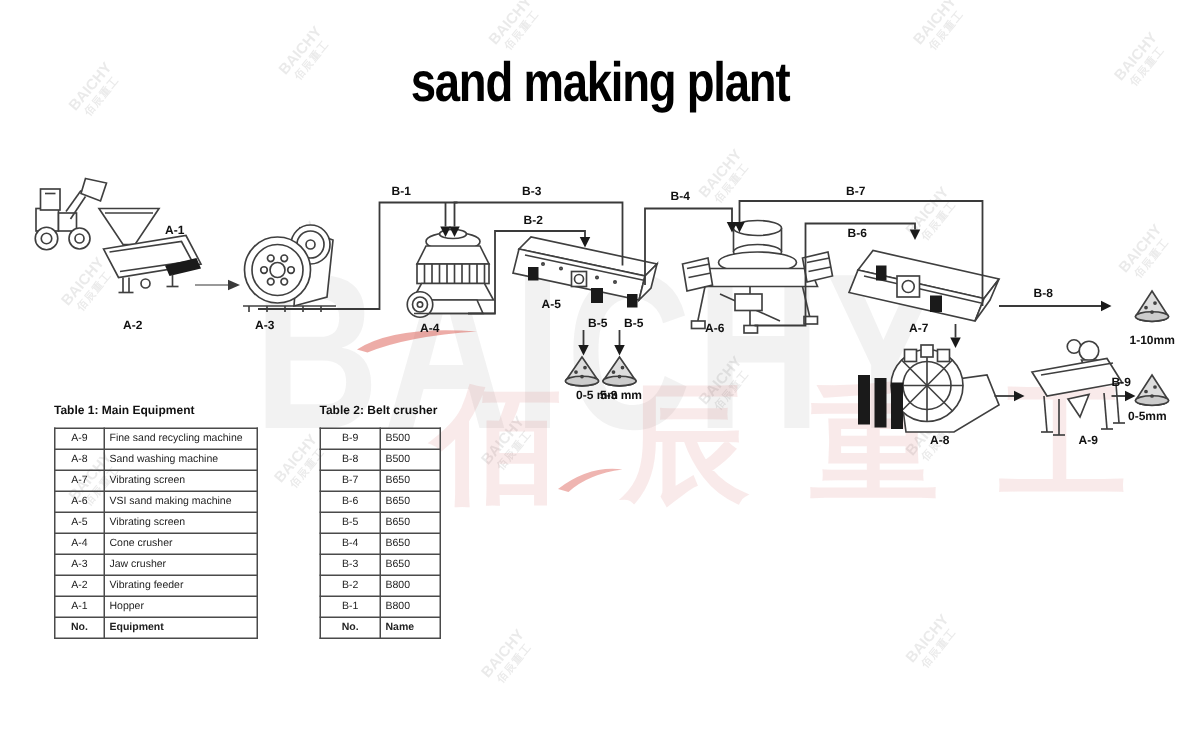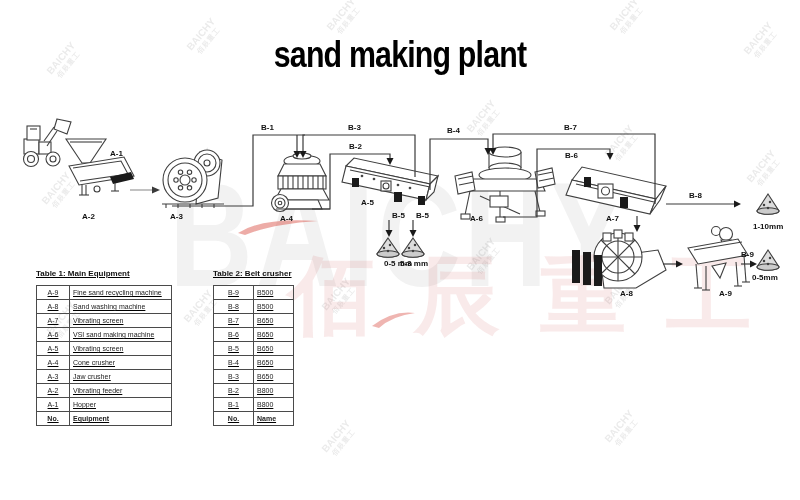--- a/index.html
+++ b/index.html
@@ -19,21 +19,21 @@
   
   .title { position:absolute; top:34px; left:0; width:800px; text-align:center;
            font-size:37px; font-weight:bold; color:#000; letter-spacing:-1px;
            transform:scaleX(0.82); }
 
   
   .diagram-svg { position:absolute; left:0; top:0; }
   .lbl { position:absolute; font-size:8px; font-weight:bold; color:#111; white-space:nowrap; }
 
   
-  .tbl { position:absolute;text-decoration:underline; }
+  .tbl { position:absolute; }
   .tbl-title { font-size:8px; font-weight:bold; color:#111; margin-bottom:7px; }
   table { border-collapse:collapse; }
   td { border:1px solid #4a4a4a; font-size:7px; color:#222; height:13px;
        padding:0 3px; vertical-align:middle; white-space:nowrap; }
   .t1 .c1 { width:26px; text-align:center; }
   .t1 .c2 { width:95px; text-align:left; }
   .t2 .c1 { width:33px; text-align:center; }
   .t2 .c2 { width:33px; text-align:left; }
   tr.hdr td { font-weight:bold; }
 </style>

